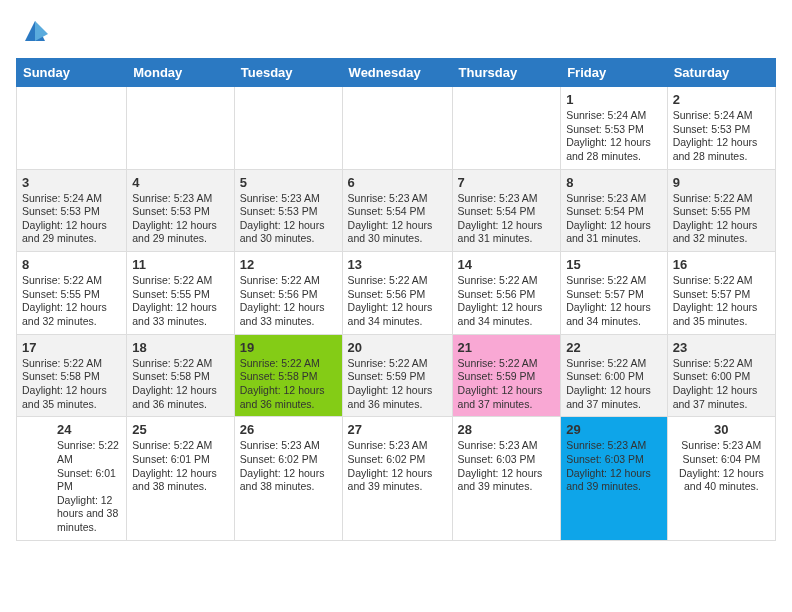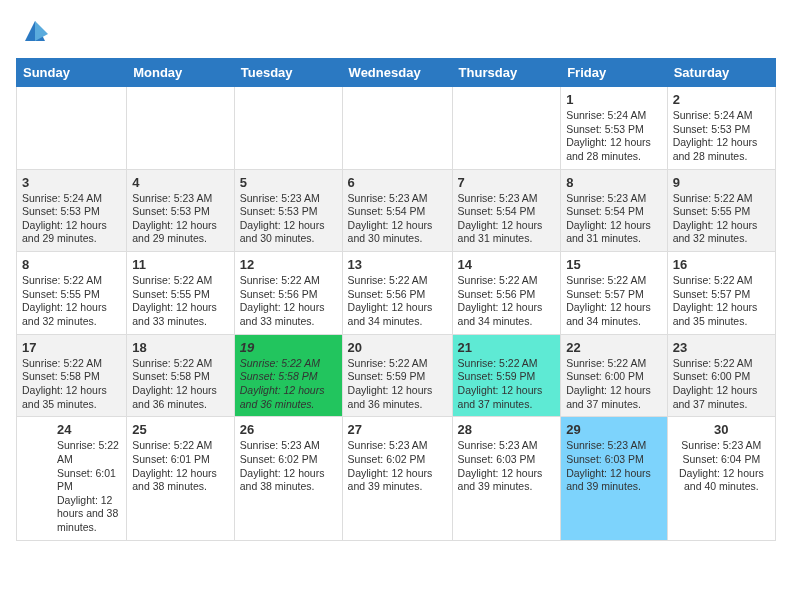--- a/index.html
+++ b/index.html
@@ -236,33 +236,33 @@
           <div style="font-size: 10.5px; line-height: 1.3;">Sunrise: 5:22 AM</div>
           <div style="font-size: 10.5px; line-height: 1.3;">Sunset: 5:58 PM</div>
           <div style="font-size: 10.5px; line-height: 1.3;">Daylight: 12 hours and 35 minutes.</div>
         </td>
         <td style="background: rgb(242, 242, 242);">
           <span class="day-num">18</span>
           <div style="font-size: 10.5px; line-height: 1.3;">Sunrise: 5:22 AM</div>
           <div style="font-size: 10.5px; line-height: 1.3;">Sunset: 5:58 PM</div>
           <div style="font-size: 10.5px; line-height: 1.3;">Daylight: 12 hours and 36 minutes.</div>
         </td>
-        <td style="background: #22c55e; font-style: italic;">
+        <td style="background: #84cc16;">
           <span class="day-num">19</span>
           <div style="font-size: 10.5px; line-height: 1.3;">Sunrise: 5:22 AM</div>
           <div style="font-size: 10.5px; line-height: 1.3;">Sunset: 5:58 PM</div>
           <div style="font-size: 10.5px; line-height: 1.3;">Daylight: 12 hours and 36 minutes.</div>
         </td>
         <td style="background: rgb(242, 242, 242);">
           <span class="day-num">20</span>
           <div style="font-size: 10.5px; line-height: 1.3;">Sunrise: 5:22 AM</div>
           <div style="font-size: 10.5px; line-height: 1.3;">Sunset: 5:59 PM</div>
           <div style="font-size: 10.5px; line-height: 1.3;">Daylight: 12 hours and 36 minutes.</div>
         </td>
-        <td style="background: #5eead4;">
+        <td style="background: #f9a8d4;">
           <span class="day-num">21</span>
           <div style="font-size: 10.5px; line-height: 1.3;">Sunrise: 5:22 AM</div>
           <div style="font-size: 10.5px; line-height: 1.3;">Sunset: 5:59 PM</div>
           <div style="font-size: 10.5px; line-height: 1.3;">Daylight: 12 hours and 37 minutes.</div>
         </td>
         <td style="background: rgb(242, 242, 242);">
           <span class="day-num">22</span>
           <div style="font-size: 10.5px; line-height: 1.3;">Sunrise: 5:22 AM</div>
           <div style="font-size: 10.5px; line-height: 1.3;">Sunset: 6:00 PM</div>
           <div style="font-size: 10.5px; line-height: 1.3;">Daylight: 12 hours and 37 minutes.</div>
@@ -298,21 +298,21 @@
           <div style="font-size: 10.5px; line-height: 1.3;">Sunrise: 5:23 AM</div>
           <div style="font-size: 10.5px; line-height: 1.3;">Sunset: 6:02 PM</div>
           <div style="font-size: 10.5px; line-height: 1.3;">Daylight: 12 hours and 39 minutes.</div>
         </td>
         <td style="background: rgb(255, 255, 255);">
           <span class="day-num">28</span>
           <div style="font-size: 10.5px; line-height: 1.3;">Sunrise: 5:23 AM</div>
           <div style="font-size: 10.5px; line-height: 1.3;">Sunset: 6:03 PM</div>
           <div style="font-size: 10.5px; line-height: 1.3;">Daylight: 12 hours and 39 minutes.</div>
         </td>
-        <td style="background: #7dd3fc;">
+        <td style="background: #0ea5e9;">
           <span class="day-num">29</span>
           <div style="font-size: 10.5px; line-height: 1.3;">Sunrise: 5:23 AM</div>
           <div style="font-size: 10.5px; line-height: 1.3;">Sunset: 6:03 PM</div>
           <div style="font-size: 10.5px; line-height: 1.3;">Daylight: 12 hours and 39 minutes.</div>
         </td>
         <td style="background: rgb(255, 255, 255); text-align: center;">
           <span class="day-num">30</span>
           <div style="font-size: 10.5px; line-height: 1.3;">Sunrise: 5:23 AM</div>
           <div style="font-size: 10.5px; line-height: 1.3;">Sunset: 6:04 PM</div>
           <div style="font-size: 10.5px; line-height: 1.3;">Daylight: 12 hours and 40 minutes.</div>

